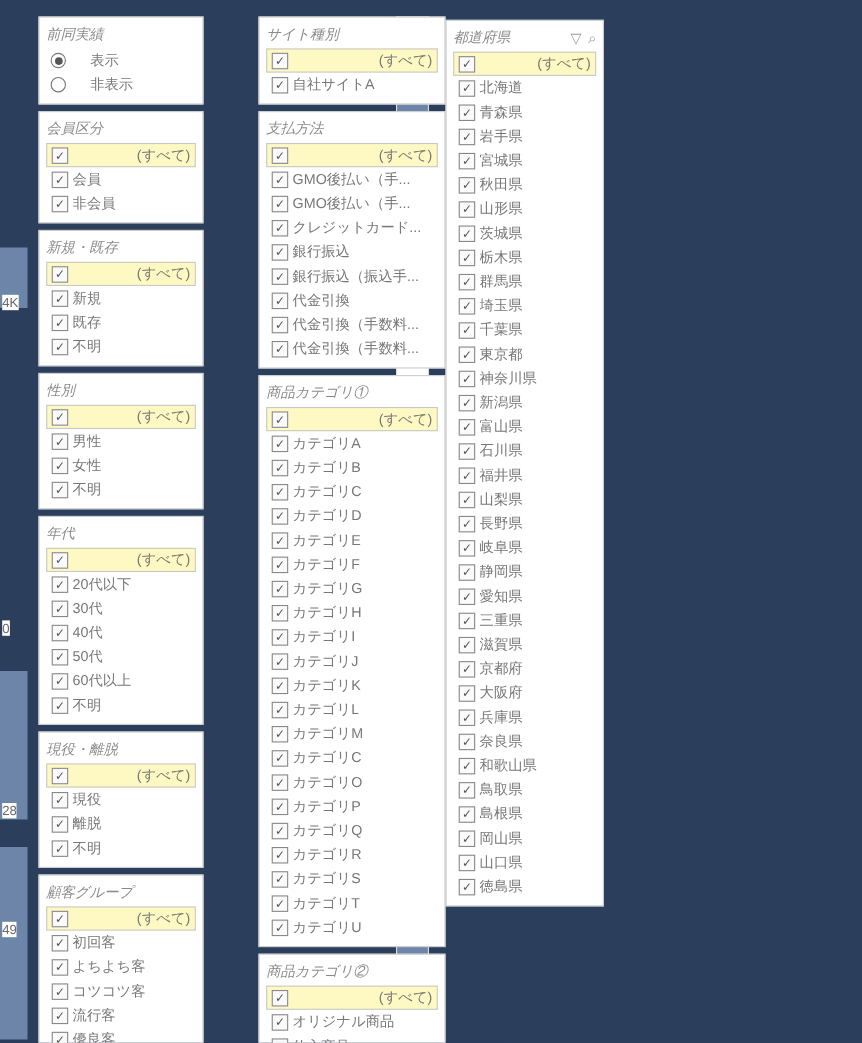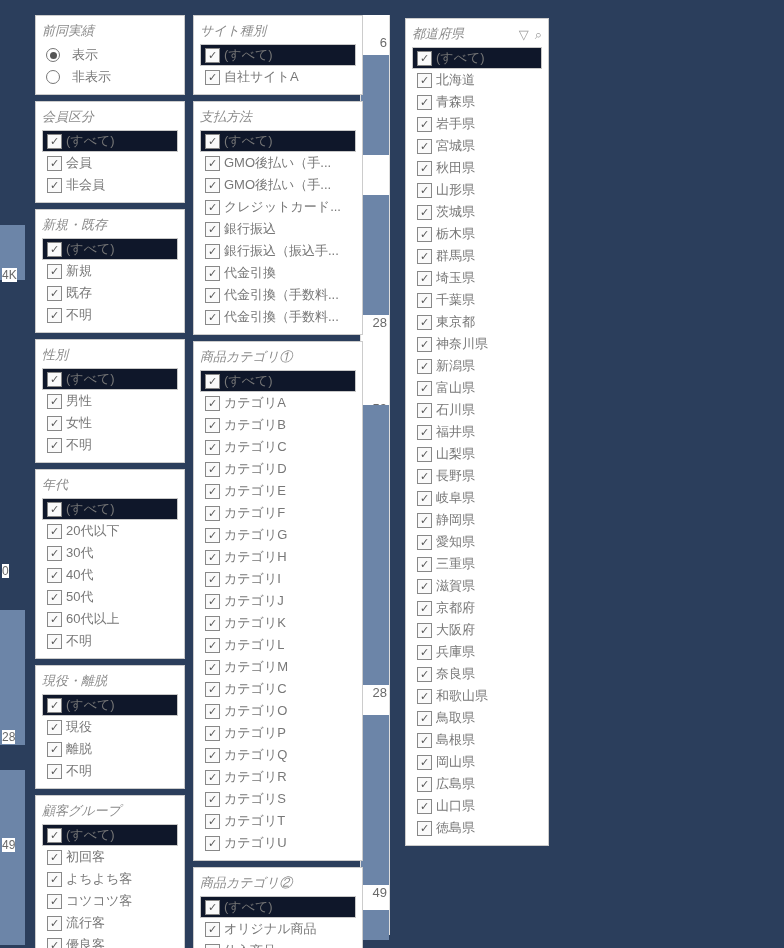--- a/index.html
+++ b/index.html
@@ -34,20 +34,21 @@
     }
     .col { display: flex; flex-direction: column; gap: 6px; }
     .panel {
       background: #fff;
       border: 1px solid #ccc;
       padding: 4px 6px 6px 6px;
       min-width: 150px;
     }
     .panel-wide {
       min-width: 170px;
+      margin-left: 42px;
     }
     .panel-title {
       color: #8a8a8a;
       font-size: 13px;
       padding: 2px 0 4px 0;
       font-style: italic;
     }
     .panel-title-row {
       display: flex;
       justify-content: space-between;
@@ -56,22 +57,23 @@
     .title-icons { display: flex; gap: 6px; color: #999; }
     .title-icons span { cursor: pointer; font-size: 13px; }
     .item-row {
       display: flex;
       align-items: center;
       gap: 4px;
       padding: 1px 4px;
       border: 1px solid transparent;
     }
     .item-all {
-      background: #0f172a;
+      background: #fef9c3;
       border: 1px solid #c8c8c8;
+      justify-content: space-between;
     }
     .cb {
       width: 15px;
       height: 15px;
       border: 1px solid #888;
       background: #fafafa;
       display: inline-flex;
       align-items: center;
       justify-content: center;
       font-size: 11px;
@@ -82,21 +84,21 @@
     .item-label {
       color: #777;
       font-size: 13px;
       white-space: nowrap;
       overflow: hidden;
       text-overflow: ellipsis;
     }
     .radio-row {
       display: flex;
       align-items: center;
-      gap: 12px;
+      gap: 22px;
       padding: 2px 4px;
     }
     .radio {
       width: 14px;
       height: 14px;
       border: 1px solid #777;
       border-radius: 50%;
       display: inline-flex;
       align-items: center;
       justify-content: center;
@@ -606,24 +608,20 @@
       <div class="item-row">
         <span class="cb"></span>
         <span class="item-label">島根県</span>
       </div>
       <div class="item-row">
         <span class="cb"></span>
         <span class="item-label">岡山県</span>
       </div>
       <div class="item-row">
         <span class="cb"></span>
-        <span class="item-label">広島県</span>
-      </div>
-      <div class="item-row">
-        <span class="cb"></span>
         <span class="item-label">山口県</span>
       </div>
       <div class="item-row">
         <span class="cb"></span>
         <span class="item-label">徳島県</span>
       </div>
     </div>
 </div>
 
 </body></html>

